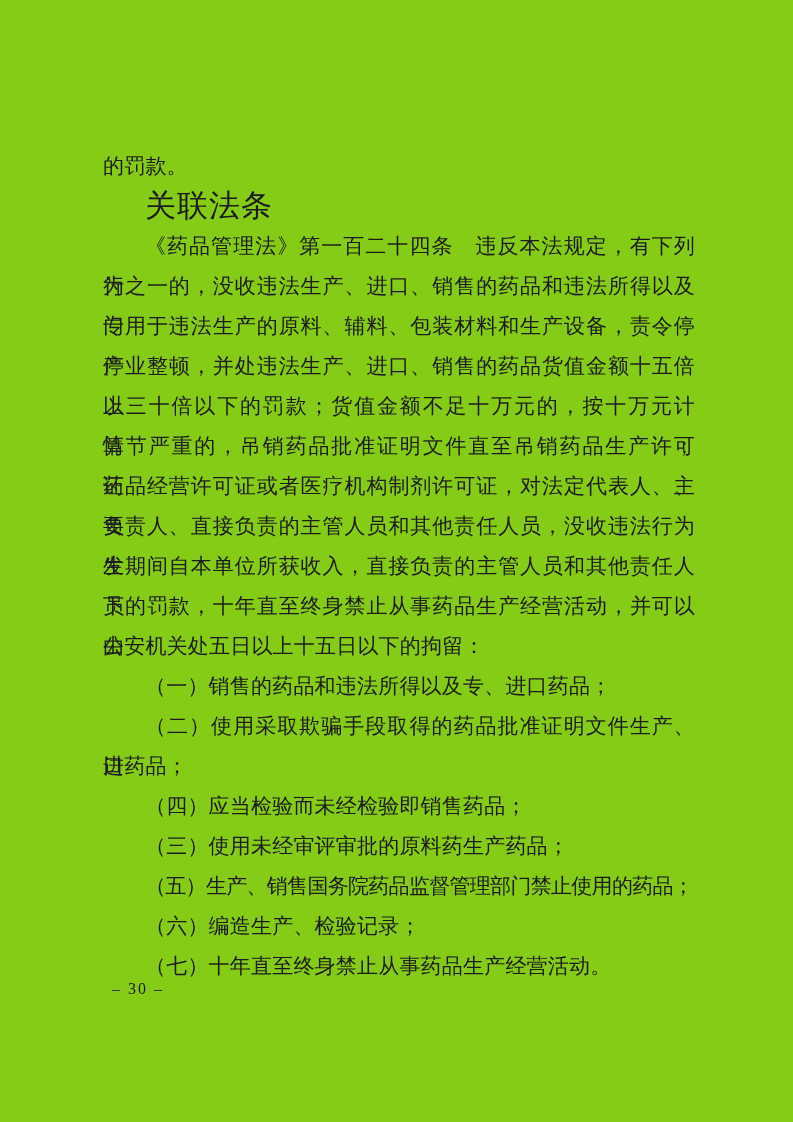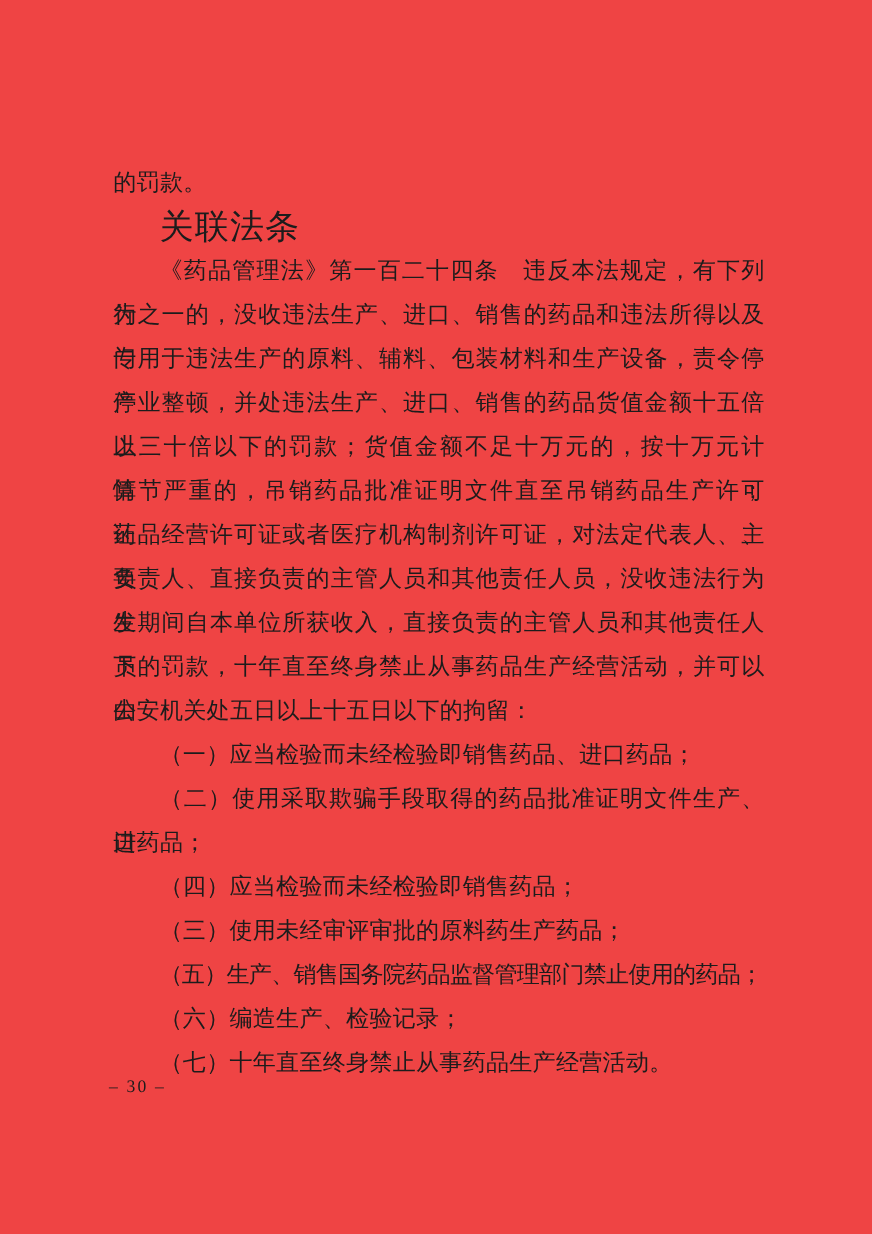--- a/index.html
+++ b/index.html
@@ -4,21 +4,21 @@
 <style>
   html, body {
     margin: 0;
     padding: 0;
     background: #ffffff;
   }
   .page {
     position: relative;
     width: 793px;
     height: 1122px;
-    background: #ef4444;
+    background: #84cc16;
     overflow: hidden;
     font-family: "Liberation Serif", "DejaVu Serif", serif;
     color: #1c1c1c;
   }
   .text-block {
     position: absolute;
     left: 103px;
     top: 146px;
     width: 592px;
   }
@@ -42,21 +42,21 @@
   .heading {
     font-weight: normal;
     font-size: 31px;
     letter-spacing: 1px;
   }
   .tight {
     letter-spacing: -0.7px;
   }
   .page-number {
     position: absolute;
-    left: 99px;
+    left: 112px;
     top: 976px;
     font-size: 16px;
     line-height: 26px;
     letter-spacing: 2px;
     color: #1c1c1c;
   }
 </style>
 </head>
 <body>
 
@@ -68,21 +68,21 @@
     <div class="line just">为之一的，没收违法生产、进口、销售的药品和违法所得以及专</div>
     <div class="line just">门用于违法生产的原料、辅料、包装材料和生产设备，责令停产</div>
     <div class="line just">停业整顿，并处违法生产、进口、销售的药品货值金额十五倍以</div>
     <div class="line just">上三十倍以下的罚款；货值金额不足十万元的，按十万元计算；</div>
     <div class="line just">情节严重的，吊销药品批准证明文件直至吊销药品生产许可证、</div>
     <div class="line just">药品经营许可证或者医疗机构制剂许可证，对法定代表人、主要</div>
     <div class="line just">负责人、直接负责的主管人员和其他责任人员，没收违法行为发</div>
     <div class="line just">生期间自本单位所获收入，直接负责的主管人员和其他责任人员</div>
     <div class="line just">下的罚款，十年直至终身禁止从事药品生产经营活动，并可以由</div>
     <div class="line">公安机关处五日以上十五日以下的拘留：</div>
-    <div class="line indent">（一）应当检验而未经检验即销售药品、进口药品；</div>
+    <div class="line indent">（一）销售的药品和违法所得以及专、进口药品；</div>
     <div class="line just indent">（二）使用采取欺骗手段取得的药品批准证明文件生产、进</div>
     <div class="line">口药品；</div>
     <div class="line indent">（四）应当检验而未经检验即销售药品；</div>
     <div class="line indent">（三）使用未经审评审批的原料药生产药品；</div>
     <div class="line indent tight">（五）生产、销售国务院药品监督管理部门禁止使用的药品；</div>
     <div class="line indent">（六）编造生产、检验记录；</div>
     <div class="line indent">（七）十年直至终身禁止从事药品生产经营活动。</div>
   </div>
   <div class="page-number">– 30 –</div>
 </div>

